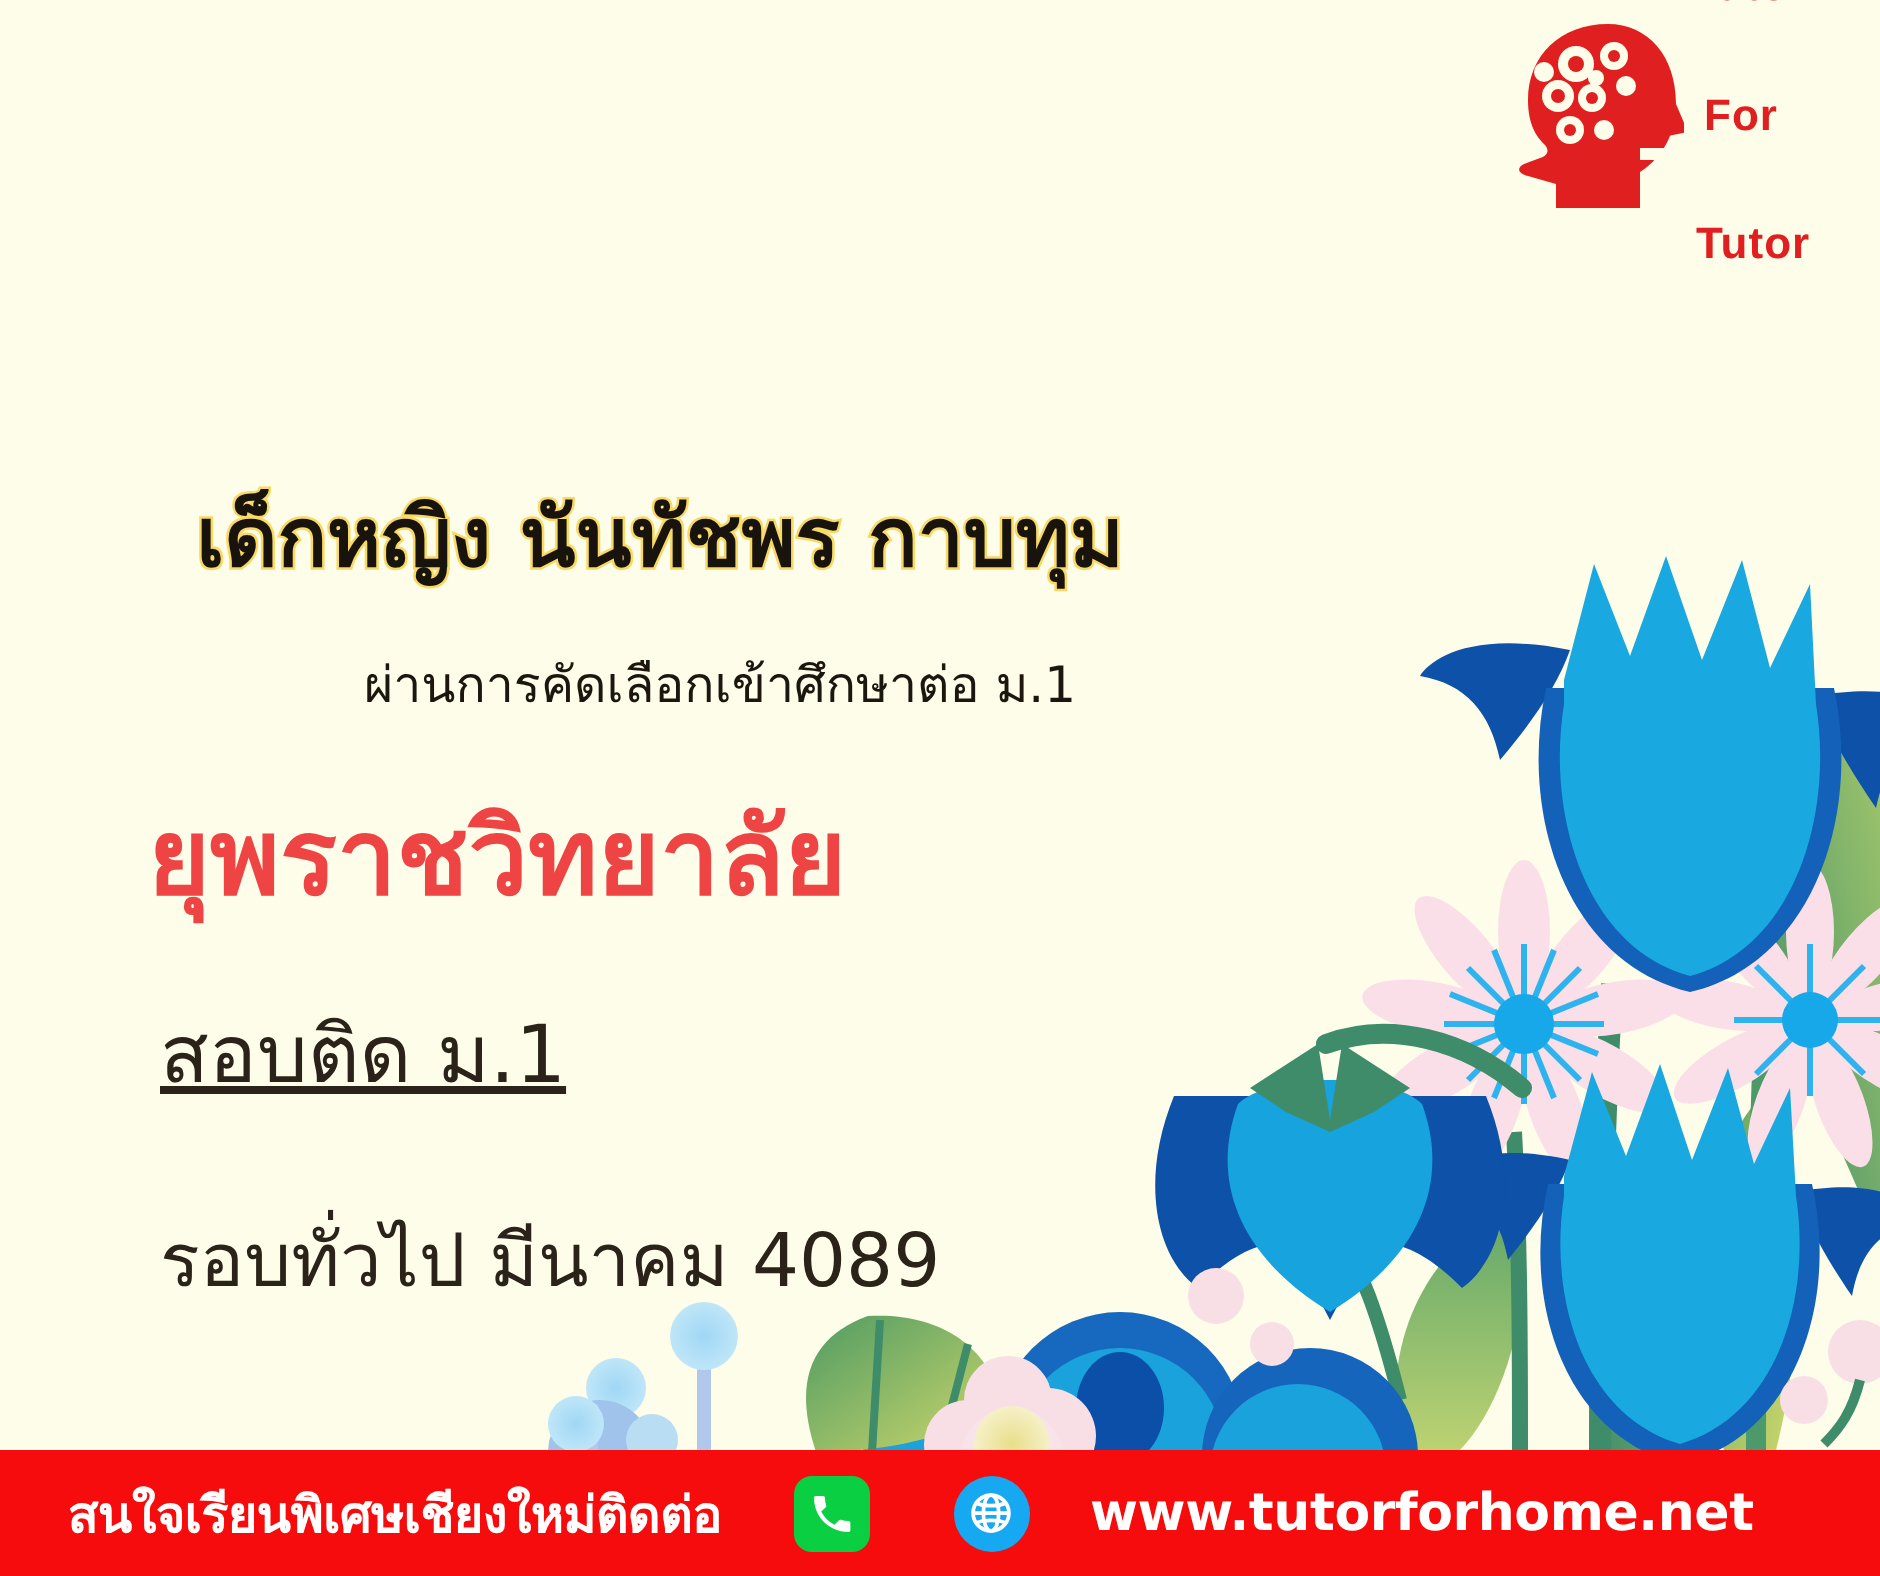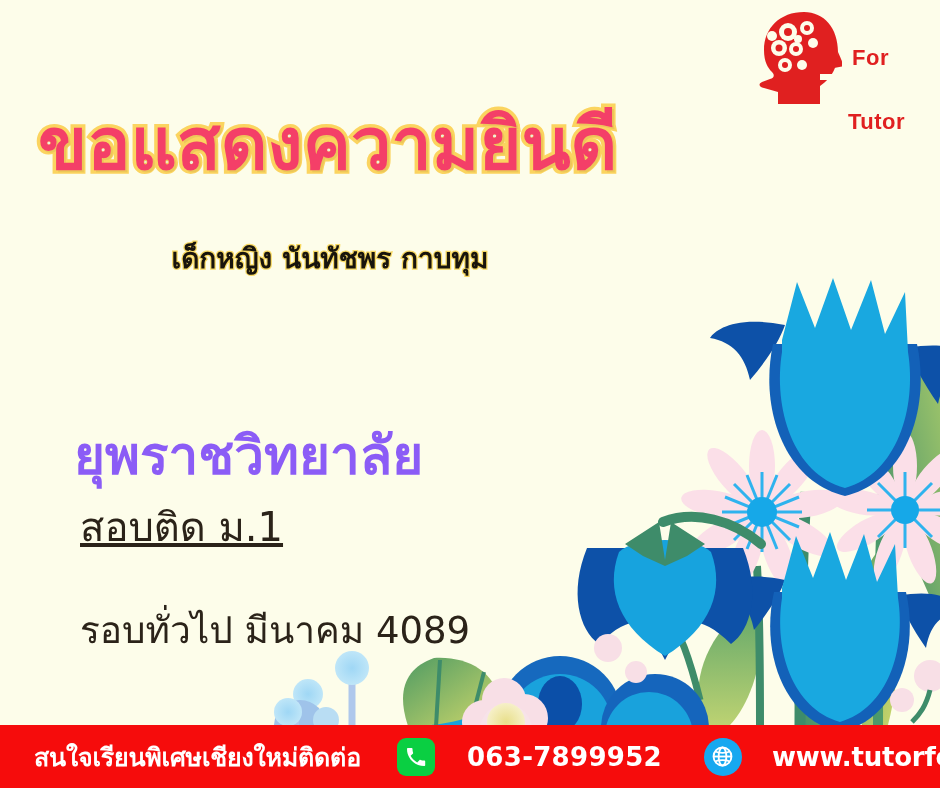--- a/index.html
+++ b/index.html
@@ -81,21 +81,21 @@
        0 0 0 #FBD45F,
        2px 2px 0 rgba(0,0,0,.06);
   }
 
   .student-name {
     position: absolute;
     left: 0;
     top: 236px;
     width: 660px;
     text-align: center;
-    font-size: 28px;
+    font-size: 41px;
     font-weight: 700;
     color: #18140D;
     white-space: nowrap;
     -webkit-text-stroke: 2.5px #F7D964;
     paint-order: stroke fill;
   }
 
   .subtitle {
     position: absolute;
     left: 0;
@@ -104,24 +104,24 @@
     text-align: center;
     font-size: 25px;
     font-weight: 400;
     color: #1C160F;
     white-space: nowrap;
   }
 
   .school {
     position: absolute;
     left: 74px;
-    top: 428px;
+    top: 402px;
     font-size: 53px;
     font-weight: 700;
-    color: #8b5cf6;
+    color: #ef4444;
     white-space: nowrap;
     line-height: 1.05;
   }
 
   .level {
     position: absolute;
     left: 80px;
     top: 495px;
     font-size: 40px;
     font-weight: 400;
@@ -403,42 +403,41 @@
       <path d="M62 66 L 76 66 L 74 72 L 62 72 Z" fill="#FDFDEA"></path>
     </svg>
     <div class="logo-words">
       <span class="lw-1">Tutor</span>
       <span class="lw-2">For</span>
       <span class="lw-3">Tutor</span>
     </div>
   </div>
 
   <div id="content">
-    <div class="headline">ขอแสดงความยินดี</div>
 
     <div class="student-name">เด็กหญิง นันทัชพร  กาบทุม</div>
 
+    <div class="subtitle">ผ่านการคัดเลือกเข้าศึกษาต่อ ม.1</div>
 
     <div class="school">ยุพราชวิทยาลัย</div>
 
     <div class="level">สอบติด ม.1</div>
 
     <div class="round">รอบทั่วไป มีนาคม 4089</div>
   </div>
 
   <div id="footer">
     <div class="f-thai">สนใจเรียนพิเศษเชียงใหม่ติดต่อ</div>
 
     <div class="phone-icon">
       <svg viewBox="0 0 24 24" width="24" height="24" aria-hidden="true">
         <path d="M6.6 10.8c1.4 2.8 3.8 5.2 6.6 6.6l2.2-2.2c.3-.3.7-.4 1.1-.3 1.2.4 2.4.6 3.7.6.6 0 1 .4 1 1V20c0 .6-.4 1-1 1C10.6 21 3 13.4 3 4c0-.6.4-1 1-1h3.5c.6 0 1 .4 1 1 0 1.3.2 2.5.6 3.7.1.4 0 .8-.3 1.1L6.6 10.8z" fill="#FFFFFF"></path>
       </svg>
     </div>
 
-    <div class="f-phone">063-7899952</div>
 
     <div class="globe-icon">
       <svg viewBox="0 0 24 24" width="25" height="25" aria-hidden="true">
         <g fill="none" stroke="#FFFFFF" stroke-width="1.8">
           <circle cx="12" cy="12" r="8.6"></circle>
           <ellipse cx="12" cy="12" rx="3.7" ry="8.6"></ellipse>
           <line x1="3.4" y1="12" x2="20.6" y2="12"></line>
           <path d="M5 7.2 C 8 8.9, 16 8.9, 19 7.2"></path>
           <path d="M5 16.8 C 8 15.1, 16 15.1, 19 16.8"></path>
         </g>

